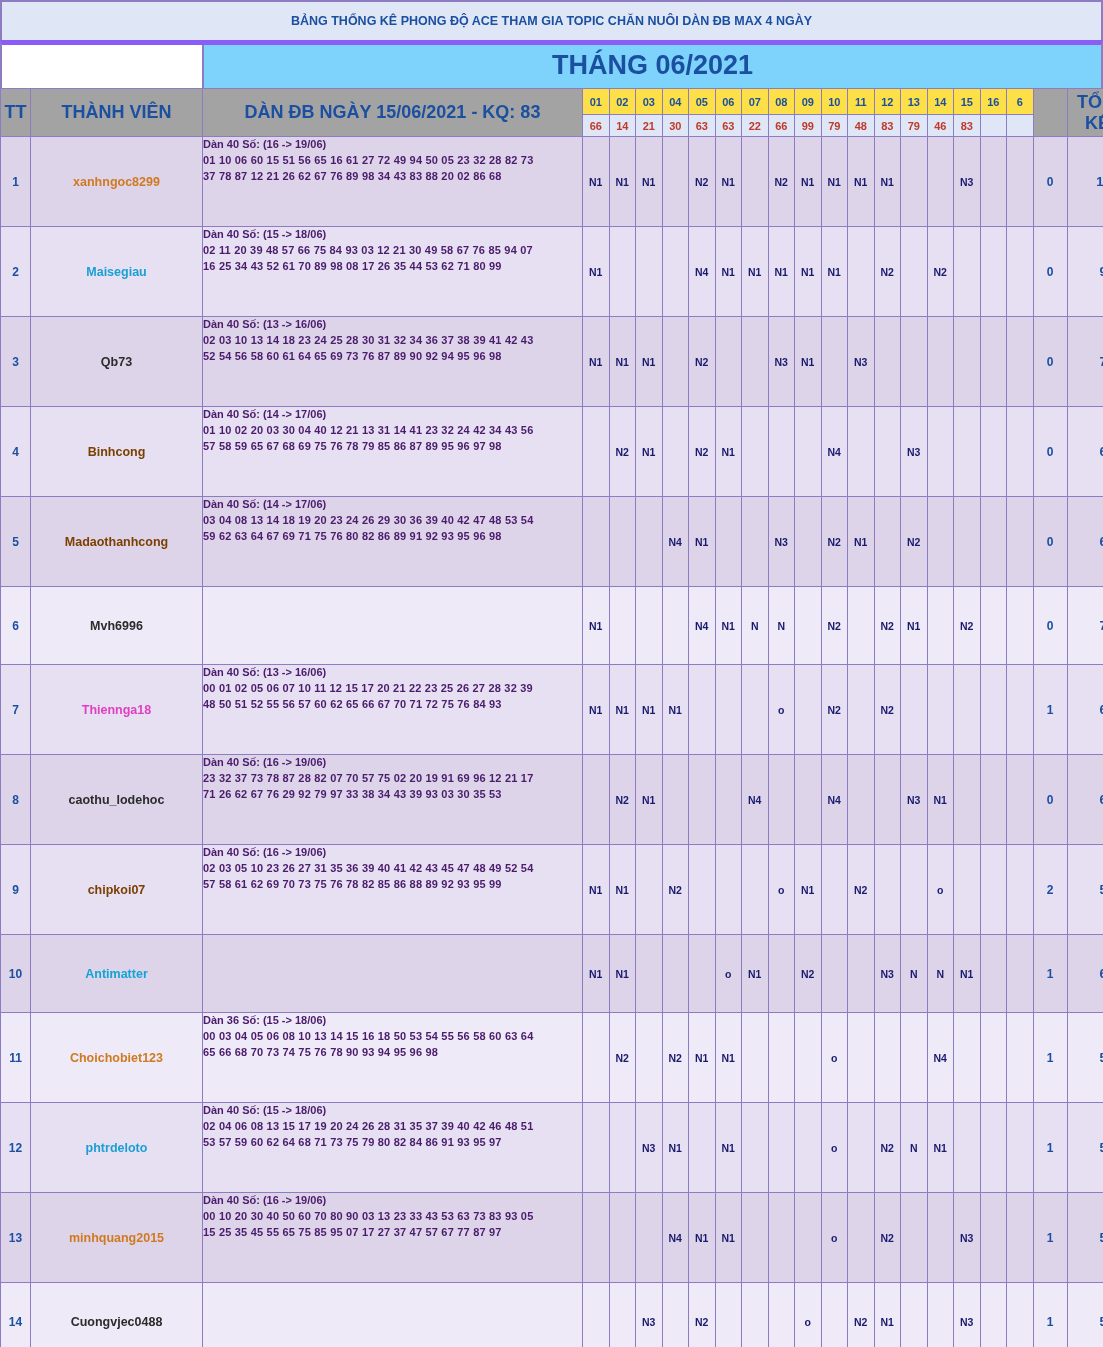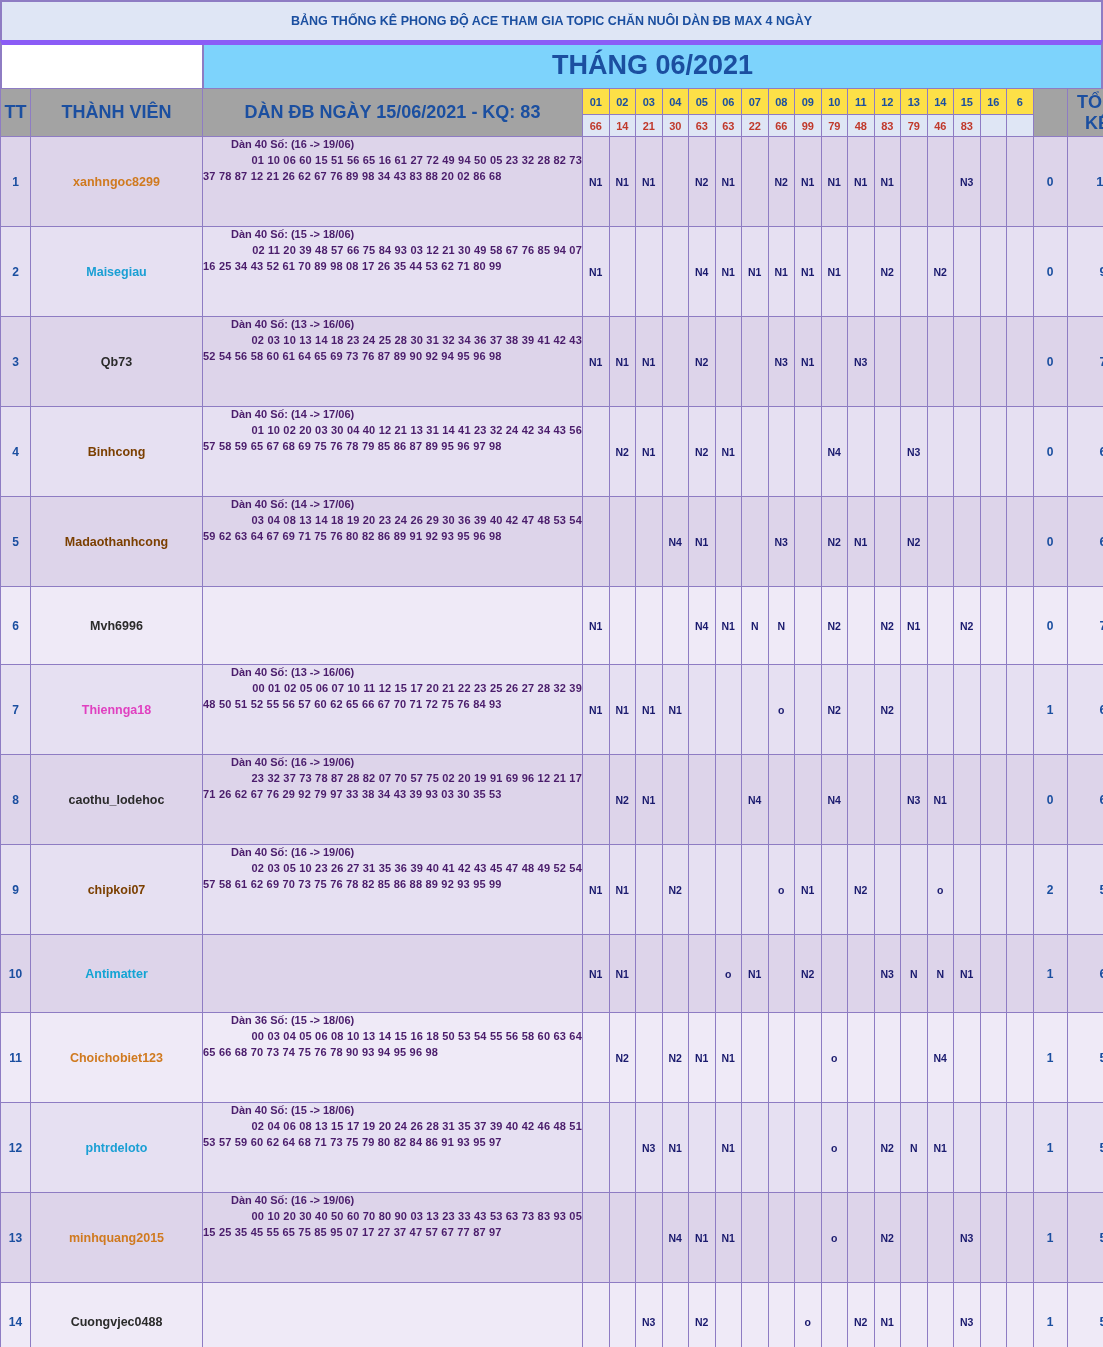--- a/index.html
+++ b/index.html
@@ -140,22 +140,22 @@
     padding: 0 3px;
   }
   td.dan {
     font-size: 11px;
     color: #4a1c6b;
     padding: 8px 6px 8px 8px;
     vertical-align: top;
     line-height: 1.45;
     font-weight: bold;
   }
-  td.dan .d-line1 { display: block; margin-left: 28px; }
-  td.dan .d-line2 { display: block; letter-spacing: 0.2px; text-align: right; }
+  td.dan .d-line1 { display: block; }
+  td.dan .d-line2 { display: block; letter-spacing: 0.2px; }
   td.dan .d-line3 { display: block; letter-spacing: 0.2px; }
   td.cell {
     text-align: center;
     font-size: 10.5px;
     font-weight: bold;
     color: #1a1a6e;
     vertical-align: middle;
   }
   td.zero {
     text-align: center;

